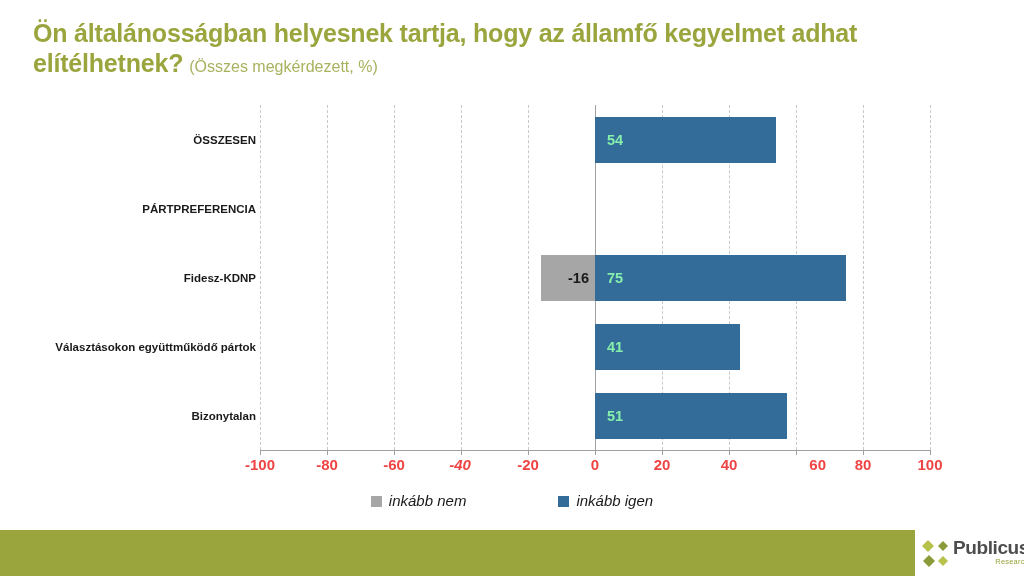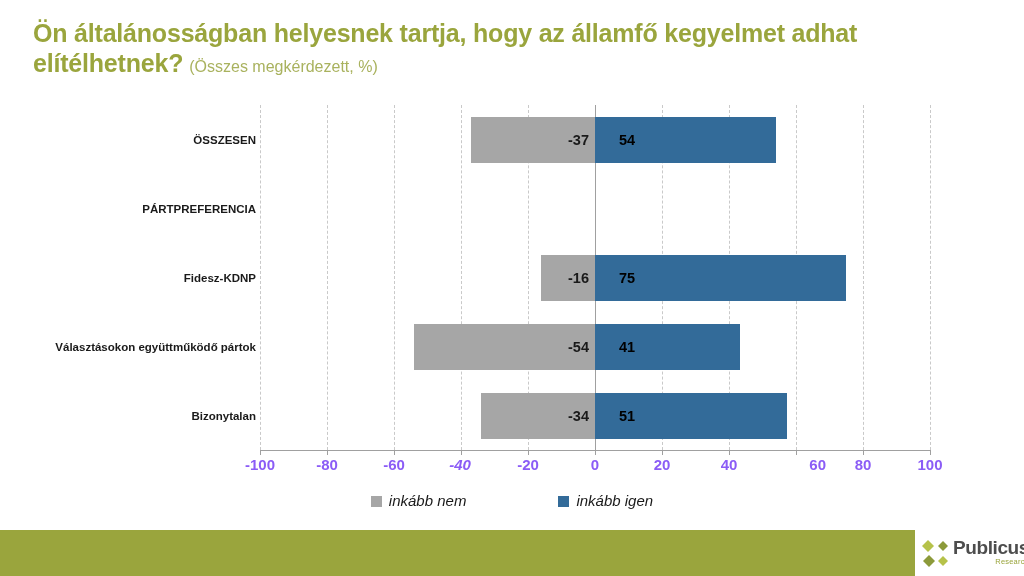--- a/index.html
+++ b/index.html
@@ -73,42 +73,42 @@
   .bar-val{
     position:absolute;
     top:0;line-height:46px;
     font-size:14.5px;font-weight:bold;
   }
   .bar-val.neg{
     color:#1a1a1a;
     right:6px;
   }
   .bar-val.pos{
-    color:#000000;
-    left:24px;
+    color:#86efac;
+    left:12px;
   }
   
   #axis-line{
     position:absolute;
     left:260px;top:350px;
     width:670px;height:0;
     border-top:1px solid #a0a0a0;
   }
   .tick-mark{
     position:absolute;top:350px;width:0;height:5px;
     border-left:1px solid #a0a0a0;
   }
   .tick-label{
     position:absolute;
     top:356px;
     width:60px;margin-left:-30px;
     text-align:center;
     font-size:15px;
     font-weight:bold;
-    color:#8b5cf6;
+    color:#ef4444;
   }
   
   #legend{
     position:absolute;
     left:0;top:492px;width:1024px;
     text-align:center;
     font-style:italic;
   }
   .legend-item{
     display:inline-block;
@@ -174,53 +174,44 @@
         <div class="gridline zero" style="left: 335px;"></div>
         <div class="gridline" style="left: 402px;"></div>
         <div class="gridline" style="left: 469px;"></div>
         <div class="gridline" style="left: 536px;"></div>
         <div class="gridline" style="left: 603px;"></div>
         <div class="gridline" style="left: 670px;"></div>
       </div>
     <div id="rows">
         <div class="cat-row" style="top: 11.5px;">
           <div class="cat-label">ÖSSZESEN</div>
-          <div class="bar neg" style="left: 211.05px; width: 123.95px;">
-            <span class="bar-val neg">-37</span>
-          </div>
           <div class="bar pos" style="left: 335px; width: 180.9px;">
             <span class="bar-val pos">54</span>
           </div>
         </div>
         <div class="cat-row" style="top: 80.5px;">
           <div class="cat-label">PÁRTPREFERENCIA</div>
         </div>
         <div class="cat-row" style="top: 149.5px;">
           <div class="cat-label">Fidesz-KDNP</div>
           <div class="bar neg" style="left: 281.4px; width: 53.6px;">
             <span class="bar-val neg">-16</span>
           </div>
           <div class="bar pos" style="left: 335px; width: 251.25px;">
             <span class="bar-val pos">75</span>
           </div>
         </div>
         <div class="cat-row" style="top: 218.5px;">
           <div class="cat-label">Választásokon együttműködő pártok</div>
-          <div class="bar neg" style="left: 154.1px; width: 180.9px;">
-            <span class="bar-val neg">-54</span>
-          </div>
           <div class="bar pos" style="left: 335px; width: 137.35px; padding-left: 8px;">
             <span class="bar-val pos">41</span>
           </div>
         </div>
         <div class="cat-row" style="top: 287.5px;">
           <div class="cat-label">Bizonytalan</div>
-          <div class="bar neg" style="left: 221.1px; width: 113.9px;">
-            <span class="bar-val neg">-34</span>
-          </div>
           <div class="bar pos" style="left: 335px; width: 192px;">
             <span class="bar-val pos">51</span>
           </div>
         </div>
       </div>
   </div>
   <div id="axis-line"></div>
   <div id="axis-ticks">
       <div class="tick-mark" style="left: 260px;"></div>
       <div class="tick-label" style="left: 260px;">-100</div>

